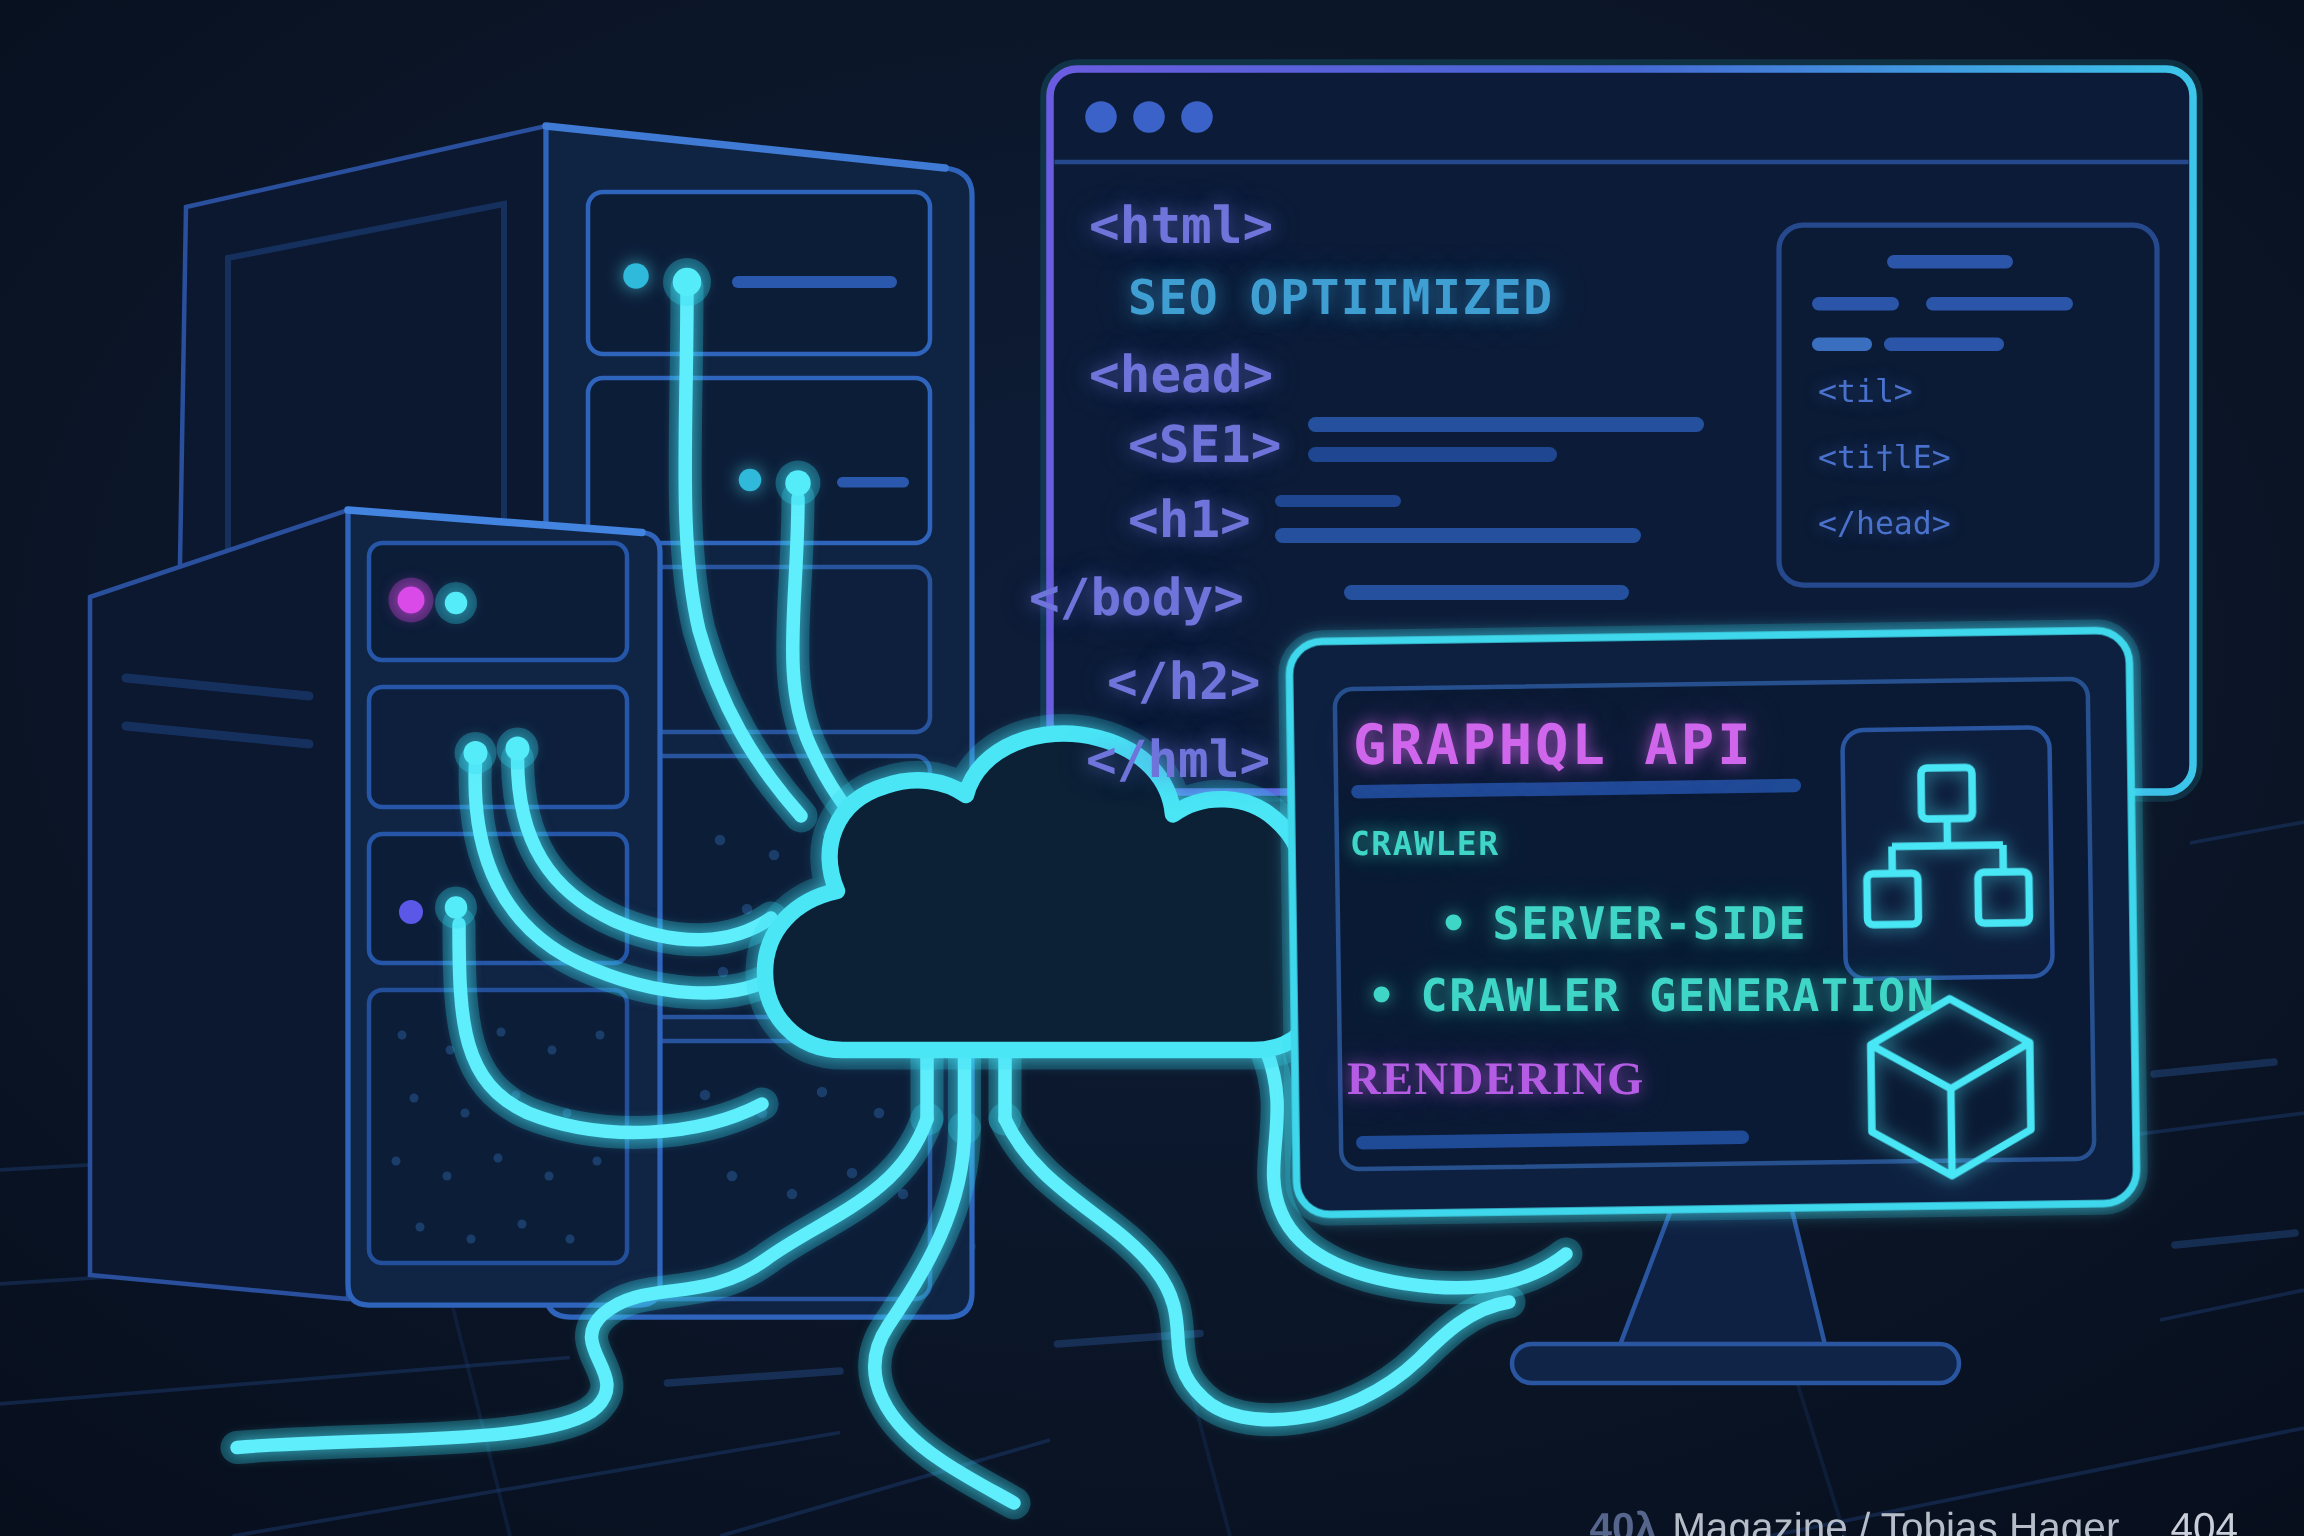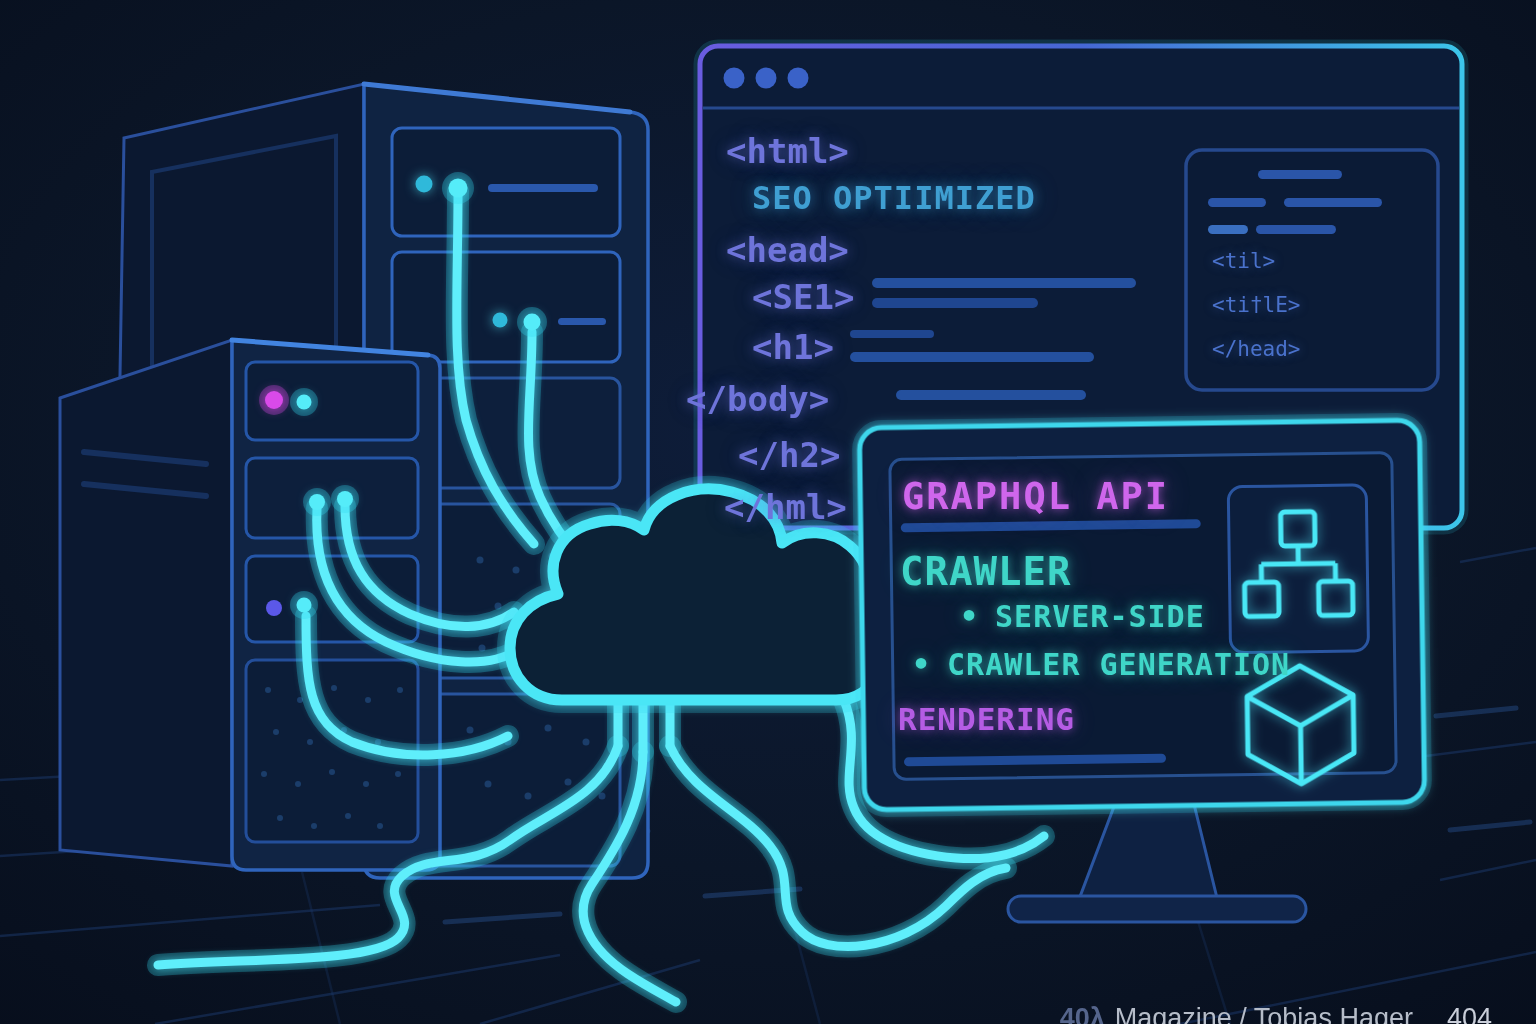--- a/index.html
+++ b/index.html
@@ -13,21 +13,21 @@
     text-shadow:0 0 12px rgba(110,116,220,.55),0 0 26px rgba(90,96,200,.25);}
   .seo-line{font-size:32px;font-weight:800;color:#3f9fd2;letter-spacing:1px;
     text-shadow:0 0 12px rgba(63,159,210,.6),0 0 28px rgba(40,130,190,.3);}
   .panel-line{font-size:21px;font-weight:400;color:#4a72cc;
     text-shadow:0 0 10px rgba(74,114,204,.5);}
   .mon-title{font-size:37px;font-weight:800;color:#cf66ec;letter-spacing:2px;
     text-shadow:0 0 10px rgba(207,102,236,.65),0 0 28px rgba(207,102,236,.35);}
   .mon-teal{font-size:30px;font-weight:700;color:#3fd6c8;letter-spacing:1px;
     text-shadow:0 0 10px rgba(64,214,200,.6),0 0 24px rgba(64,214,200,.3);}
   .mon-purple{font-size:31px;font-weight:800;color:#b55ce4;letter-spacing:1px;
-    text-shadow:0 0 10px rgba(181,92,228,.6),0 0 24px rgba(181,92,228,.3);}
+    text-shadow:0 0 10px rgba(181,92,228,.6),0 0 24px rgba(181,92,228,.3);font-family:Liberation Serif, serif;}
   .bullet-dot{display:inline-block;margin-right:16px;}
   .cdn-label{font-size:57px;font-weight:800;color:#8df2fd;letter-spacing:3px;
     text-shadow:0 0 14px rgba(90,235,250,.95),0 0 36px rgba(60,215,245,.55),0 0 70px rgba(40,200,240,.35);}
   .credit{font-family:"Liberation Sans","DejaVu Sans",sans-serif;font-size:27px;font-weight:400;}
   .credit .pub{color:#55658c;font-weight:700;margin-right:10px;}
   .credit .byline{color:#b6bdc9;}
   .credit .num{color:#c9ced9;margin-left:34px;}
   
   .cable-halo{stroke:#2fd8ee;stroke-opacity:.28;stroke-width:22;fill:none;stroke-linecap:round;stroke-linejoin:round;}
   .cable-core{stroke:#5feefb;stroke-width:9;fill:none;stroke-linecap:round;stroke-linejoin:round;
@@ -250,21 +250,21 @@
 <div class="txt code-line" style="left:686px;top:382px;text-align:center;">&lt;/body&gt;</div>
 <div class="txt code-line" style="left:738px;top:438px;">&lt;/h2&gt;</div>
 <div class="txt code-line" style="left:724px;top:490px;">&lt;/hml&gt;</div>
 
 <div class="txt panel-line" style="left:1212px;top:250px;">&lt;til&gt;</div>
 <div class="txt panel-line" style="left:1212px;top:294px;">&lt;ti†lE&gt;</div>
 <div class="txt panel-line" style="left:1212px;top:338px;">&lt;/head&gt;</div>
 
 
 <div class="txt mon-title" style="left:902px;top:478px;">GRAPHQL API</div>
-<div class="txt mon-teal" style="left:900px;top:552px;font-size:39px;">CRAWLER</div>
+<div class="txt mon-teal" style="left:900px;top:552px;font-size:22px;">CRAWLER</div>
 <div class="txt mon-teal" style="left:960px;top:601px;"><span class="bullet-dot">•</span><span>SERVER-SIDE</span></div>
 <div class="txt mon-teal" style="left:912px;top:649px;"><span class="bullet-dot">•</span><span>CRAWLER GENERATION</span></div>
 <div class="txt mon-purple" style="left:898px;top:703px;">RENDERING</div>
 
 <div class="txt credit" style="right:44px;top:976px;left:auto;position:absolute;">
   <span class="pub">40λ</span><span class="byline">Magazine / Tobias Hager</span><span class="num">404</span>
 </div>
 
 </div>
 

